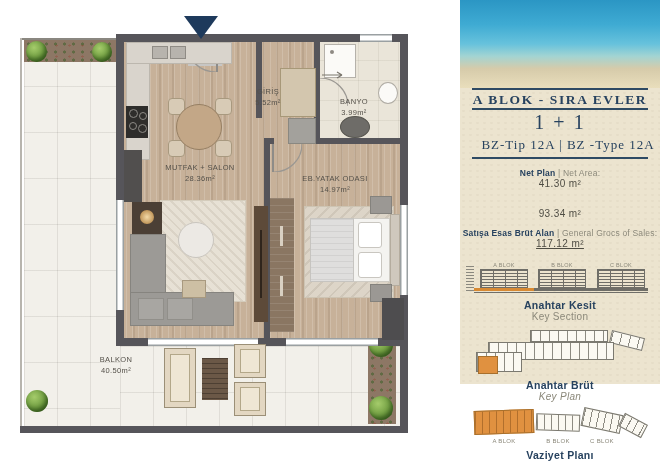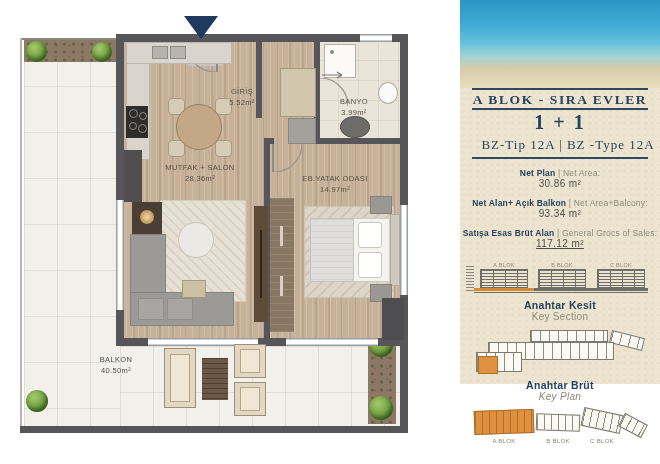--- a/index.html
+++ b/index.html
@@ -167,21 +167,21 @@
     </svg>
 
   <div class="abs beigefur" style="left:164px;top:348px;width:32px;height:60px;"></div>
   <div class="abs" style="left:170px;top:354px;width:20px;height:48px;background:#efe6d4;border:1px solid #b3a789;box-sizing:border-box;"></div>
   <div class="abs slats" style="left:202px;top:358px;width:26px;height:42px;"></div>
   <div class="abs beigefur" style="left:234px;top:344px;width:32px;height:34px;"></div>
   <div class="abs" style="left:240px;top:349px;width:20px;height:24px;background:#efe6d4;border:1px solid #b3a789;box-sizing:border-box;"></div>
   <div class="abs beigefur" style="left:234px;top:382px;width:32px;height:34px;"></div>
   <div class="abs" style="left:240px;top:387px;width:20px;height:24px;background:#efe6d4;border:1px solid #b3a789;box-sizing:border-box;"></div>
 
-  <div class="abs room-label" style="left:216px;top:86px;width:52px;">
+  <div class="abs room-label" style="left:210px;top:86px;width:52px;padding-left:32px;">
     <div>GİRİŞ</div>
     <div style="text-transform:none;">5.52m²</div>
   </div>
   <div class="abs room-label" style="left:328px;top:96px;width:52px;">
     <div>BANYO</div>
     <div style="text-transform:none;">3.99m²</div>
   </div>
   <div class="abs room-label" style="left:146px;top:162px;width:108px;">
     <div>MUTFAK + SALON</div>
     <div style="text-transform:none;">28.36m²</div>
@@ -194,36 +194,31 @@
     <div>BALKON</div>
     <div style="text-transform:none;">40.50m²</div>
   </div>
 
   <div class="abs" id="panel">
     <div class="abs" id="beach"></div>
 
     <div class="abs rule" style="left:12px;top:88px;width:176px;"></div>
     <div class="abs ctr serif navy" style="top:92px;font-size:13.5px;letter-spacing:1.6px;font-weight:bold;">A BLOK - SIRA EVLER</div>
     <div class="abs rule" style="left:12px;top:108px;width:176px;"></div>
-    <div class="abs ctr serif navy" style="top:111px;font-size:20px;font-weight:bold;letter-spacing:2px;">1 + 1</div>
+    <div class="abs ctr serif navy" style="top:111px;font-size:20px;font-weight:normal;letter-spacing:2px;">1 + 1</div>
     <div class="abs ctr serif navy" style="top:137px;font-size:13px;letter-spacing:1px;padding-left:8px;">BZ-Tip 12A  |  BZ -Type 12A</div>
     <div class="abs rule" style="left:12px;top:157px;width:176px;"></div>
 
     <div class="abs ctr arealbl" style="top:168px;">
       <b>Net Plan</b>
       <span>|</span>
       <span>Net Area:</span>
     </div>
-    <div class="abs ctr areaval" style="top:178px;">30.86 m²</div>
-
-    <div class="abs ctr arealbl" style="top:198px;">
-      <b>Net Alan+ Açık Balkon</b>
-      <span>|</span>
-      <span>Net Area+Balcony:</span>
-    </div>
+    <div class="abs ctr areaval" style="top:178px;">41.30 m²</div>
+
     <div class="abs ctr areaval" style="top:208px;">93.34 m²</div>
 
     <div class="abs ctr arealbl" style="top:228px;">
       <b>Satışa Esas Brüt Alan</b>
       <span>|</span>
       <span>General Grocs of Sales:</span>
     </div>
     <div class="abs ctr areaval" style="top:238px;text-decoration:underline;">117.12 m²</div>
 
     <div class="abs" style="left:0;top:258px;width:200px;height:40px;">
@@ -253,14 +248,15 @@
 
     <div class="abs" style="left:0;top:406px;width:200px;height:46px;">
       <div class="abs site-a" style="left:14px;top:4px;width:60px;height:24px;transform:rotate(-2deg);"></div>
       <div class="abs site-blk" style="left:76px;top:8px;width:44px;height:17px;transform:rotate(2deg);"></div>
       <div class="abs site-blk" style="left:122px;top:5px;width:40px;height:19px;transform:rotate(12deg);"></div>
       <div class="abs site-blk" style="left:160px;top:12px;width:26px;height:15px;transform:rotate(28deg);"></div>
       <div class="abs blklbl" style="left:14px;top:32px;width:60px;font-size:6px;">A BLOK</div>
       <div class="abs blklbl" style="left:74px;top:32px;width:48px;font-size:6px;">B BLOK</div>
       <div class="abs blklbl" style="left:120px;top:32px;width:44px;font-size:6px;">C BLOK</div>
     </div>
+    <div class="abs ctr cap-tr" style="top:449px;">Vaziyet Planı</div>
   </div>
 </div>
 
 </body></html>

